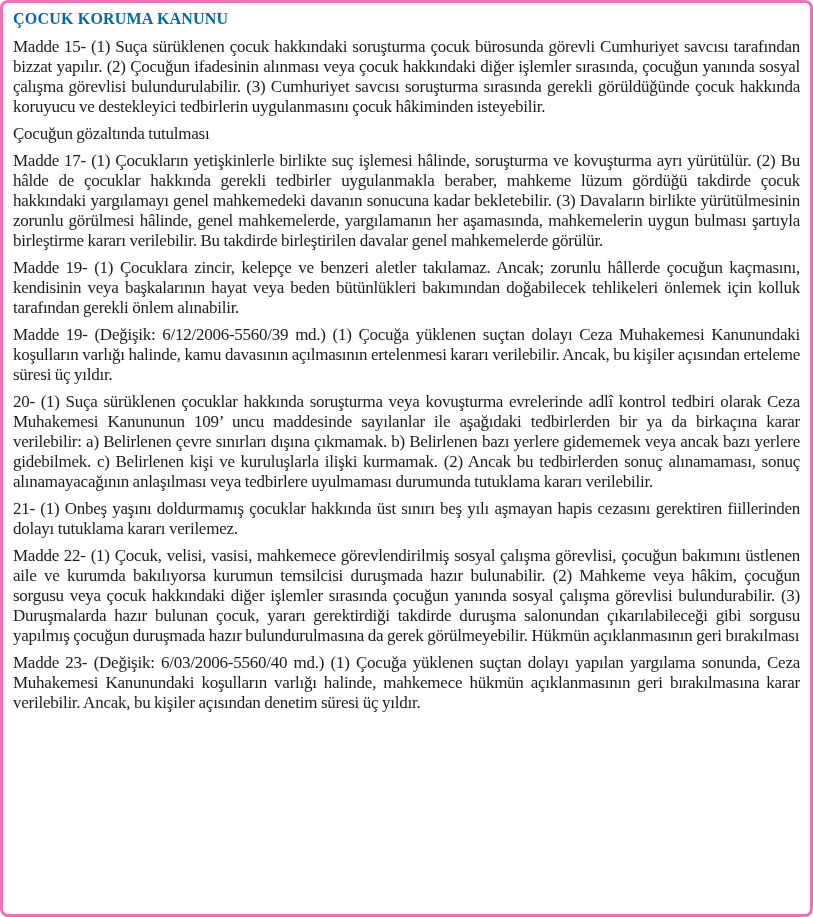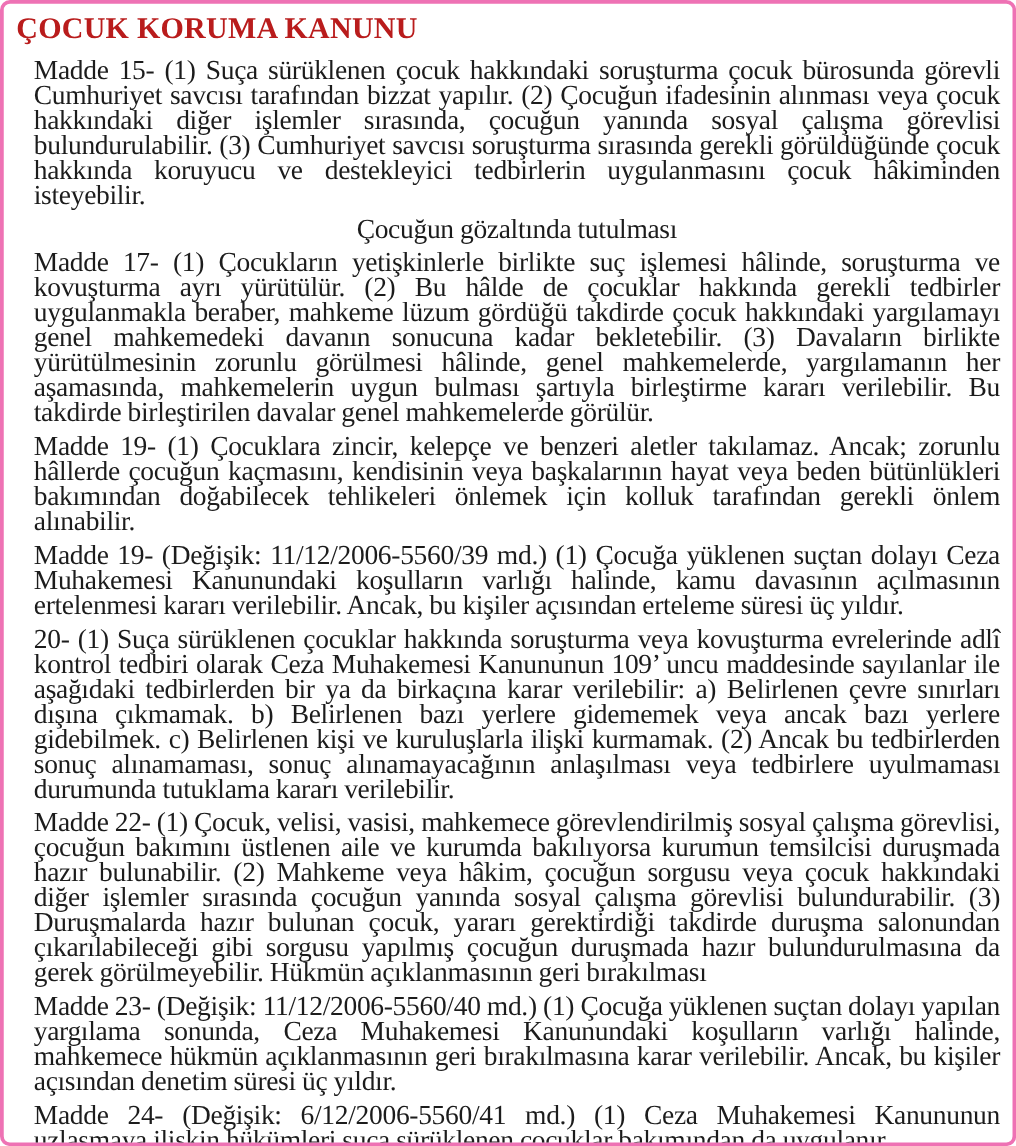--- a/index.html
+++ b/index.html
@@ -15,36 +15,36 @@
     box-sizing: border-box;
     background: #ffffff;
     border: 3px solid #ee72b4;
     border-radius: 8px;
     padding: 7px 10px 4px 10px;
     overflow: hidden;
     font-family: "Liberation Serif", "DejaVu Serif", serif;
     color: #1c1c1c;
   }
   .doc-title {
-    font-size: 24px;
+    font-size: 16px;
     font-weight: bold;
     margin: 0 0 9px 0;
     letter-spacing: 0.2px;
-    color: #b91c1c;
+    color: #0369a1;
   }
   .para {
-    font-size: 22px;
+    font-size: 17px;
     line-height: 20px;
-    margin: 0 0 7px 14px;
+    margin: 0 0 7px 0;
     text-align: justify;
     letter-spacing: -0.25px;
     word-spacing: -0.3px;
   }
   .para.subheading {
-    text-align: center;
+    text-align: left;
   }
   .para:last-child {
     margin-bottom: 0;
   }
 </style>
 </head>
 <body>
 
 <div class="page" style="border-color: rgb(238, 114, 180);">
   <h1 class="doc-title">ÇOCUK KORUMA KANUNU</h1>
@@ -52,23 +52,23 @@
   <p class="para">Madde 15- (1) Suça sürüklenen çocuk hakkındaki soruşturma çocuk bürosunda görevli Cumhuriyet savcısı tarafından bizzat yapılır. (2) Çocuğun ifadesinin alınması veya çocuk hakkındaki diğer işlemler sırasında, çocuğun yanında sosyal çalışma görevlisi bulundurulabilir. (3) Cumhuriyet savcısı soruşturma sırasında gerekli görüldüğünde çocuk hakkında koruyucu ve destekleyici tedbirlerin uygulanmasını çocuk hâkiminden isteyebilir.</p>
 
   <p class="para subheading">Çocuğun gözaltında tutulması</p>
 
 
 
   <p class="para">Madde 17- (1) Çocukların yetişkinlerle birlikte suç işlemesi hâlinde, soruşturma ve kovuşturma ayrı yürütülür. (2) Bu hâlde de çocuklar hakkında gerekli tedbirler uygulanmakla beraber, mahkeme lüzum gördüğü takdirde çocuk hakkındaki yargılamayı genel mahkemedeki davanın sonucuna kadar bekletebilir. (3) Davaların birlikte yürütülmesinin zorunlu görülmesi hâlinde, genel mahkemelerde, yargılamanın her aşamasında, mahkemelerin uygun bulması şartıyla birleştirme kararı verilebilir. Bu takdirde birleştirilen davalar genel mahkemelerde görülür.</p>
 
   <p class="para">Madde 19- (1) Çocuklara zincir, kelepçe ve benzeri aletler takılamaz. Ancak; zorunlu hâllerde çocuğun kaçmasını, kendisinin veya başkalarının hayat veya beden bütünlükleri bakımından doğabilecek tehlikeleri önlemek için kolluk tarafından gerekli önlem alınabilir.</p>
 
-  <p class="para">Madde 19- (Değişik: 11/12/2006-5560/39 md.) (1) Çocuğa yüklenen suçtan dolayı Ceza Muhakemesi Kanunundaki koşulların varlığı halinde, kamu davasının açılmasının ertelenmesi kararı verilebilir. Ancak, bu kişiler açısından erteleme süresi üç yıldır.</p>
+  <p class="para">Madde 19- (Değişik: 6/12/2006-5560/39 md.) (1) Çocuğa yüklenen suçtan dolayı Ceza Muhakemesi Kanunundaki koşulların varlığı halinde, kamu davasının açılmasının ertelenmesi kararı verilebilir. Ancak, bu kişiler açısından erteleme süresi üç yıldır.</p>
 
   <p class="para">20- (1) Suça sürüklenen çocuklar hakkında soruşturma veya kovuşturma evrelerinde adlî kontrol tedbiri olarak Ceza Muhakemesi Kanununun 109’ uncu maddesinde sayılanlar ile aşağıdaki tedbirlerden bir ya da birkaçına karar verilebilir: a) Belirlenen çevre sınırları dışına çıkmamak. b) Belirlenen bazı yerlere gidememek veya ancak bazı yerlere gidebilmek. c) Belirlenen kişi ve kuruluşlarla ilişki kurmamak. (2) Ancak bu tedbirlerden sonuç alınamaması, sonuç alınamayacağının anlaşılması veya tedbirlere uyulmaması durumunda tutuklama kararı verilebilir.</p>
 
+  <p class="para">21- (1) Onbeş yaşını doldurmamış çocuklar hakkında üst sınırı beş yılı aşmayan hapis cezasını gerektiren fiillerinden dolayı tutuklama kararı verilemez.</p>
 
   <p class="para">Madde 22- (1) Çocuk, velisi, vasisi, mahkemece görevlendirilmiş sosyal çalışma görevlisi, çocuğun bakımını üstlenen aile ve kurumda bakılıyorsa kurumun temsilcisi duruşmada hazır bulunabilir. (2) Mahkeme veya hâkim, çocuğun sorgusu veya çocuk hakkındaki diğer işlemler sırasında çocuğun yanında sosyal çalışma görevlisi bulundurabilir. (3) Duruşmalarda hazır bulunan çocuk, yararı gerektirdiği takdirde duruşma salonundan çıkarılabileceği gibi sorgusu yapılmış çocuğun duruşmada hazır bulundurulmasına da gerek görülmeyebilir. Hükmün açıklanmasının geri bırakılması</p>
 
-  <p class="para">Madde 23- (Değişik: 11/12/2006-5560/40 md.) (1) Çocuğa yüklenen suçtan dolayı yapılan yargılama sonunda, Ceza Muhakemesi Kanunundaki koşulların varlığı halinde, mahkemece hükmün açıklanmasının geri bırakılmasına karar verilebilir. Ancak, bu kişiler açısından denetim süresi üç yıldır.</p>
+  <p class="para">Madde 23- (Değişik: 6/03/2006-5560/40 md.) (1) Çocuğa yüklenen suçtan dolayı yapılan yargılama sonunda, Ceza Muhakemesi Kanunundaki koşulların varlığı halinde, mahkemece hükmün açıklanmasının geri bırakılmasına karar verilebilir. Ancak, bu kişiler açısından denetim süresi üç yıldır.</p>
 
-  <p class="para">Madde 24- (Değişik: 6/12/2006-5560/41 md.) (1) Ceza Muhakemesi Kanununun uzlaşmaya ilişkin hükümleri suça sürüklenen çocuklar bakımından da uygulanır.</p>
 </div>
 
 </body></html>

